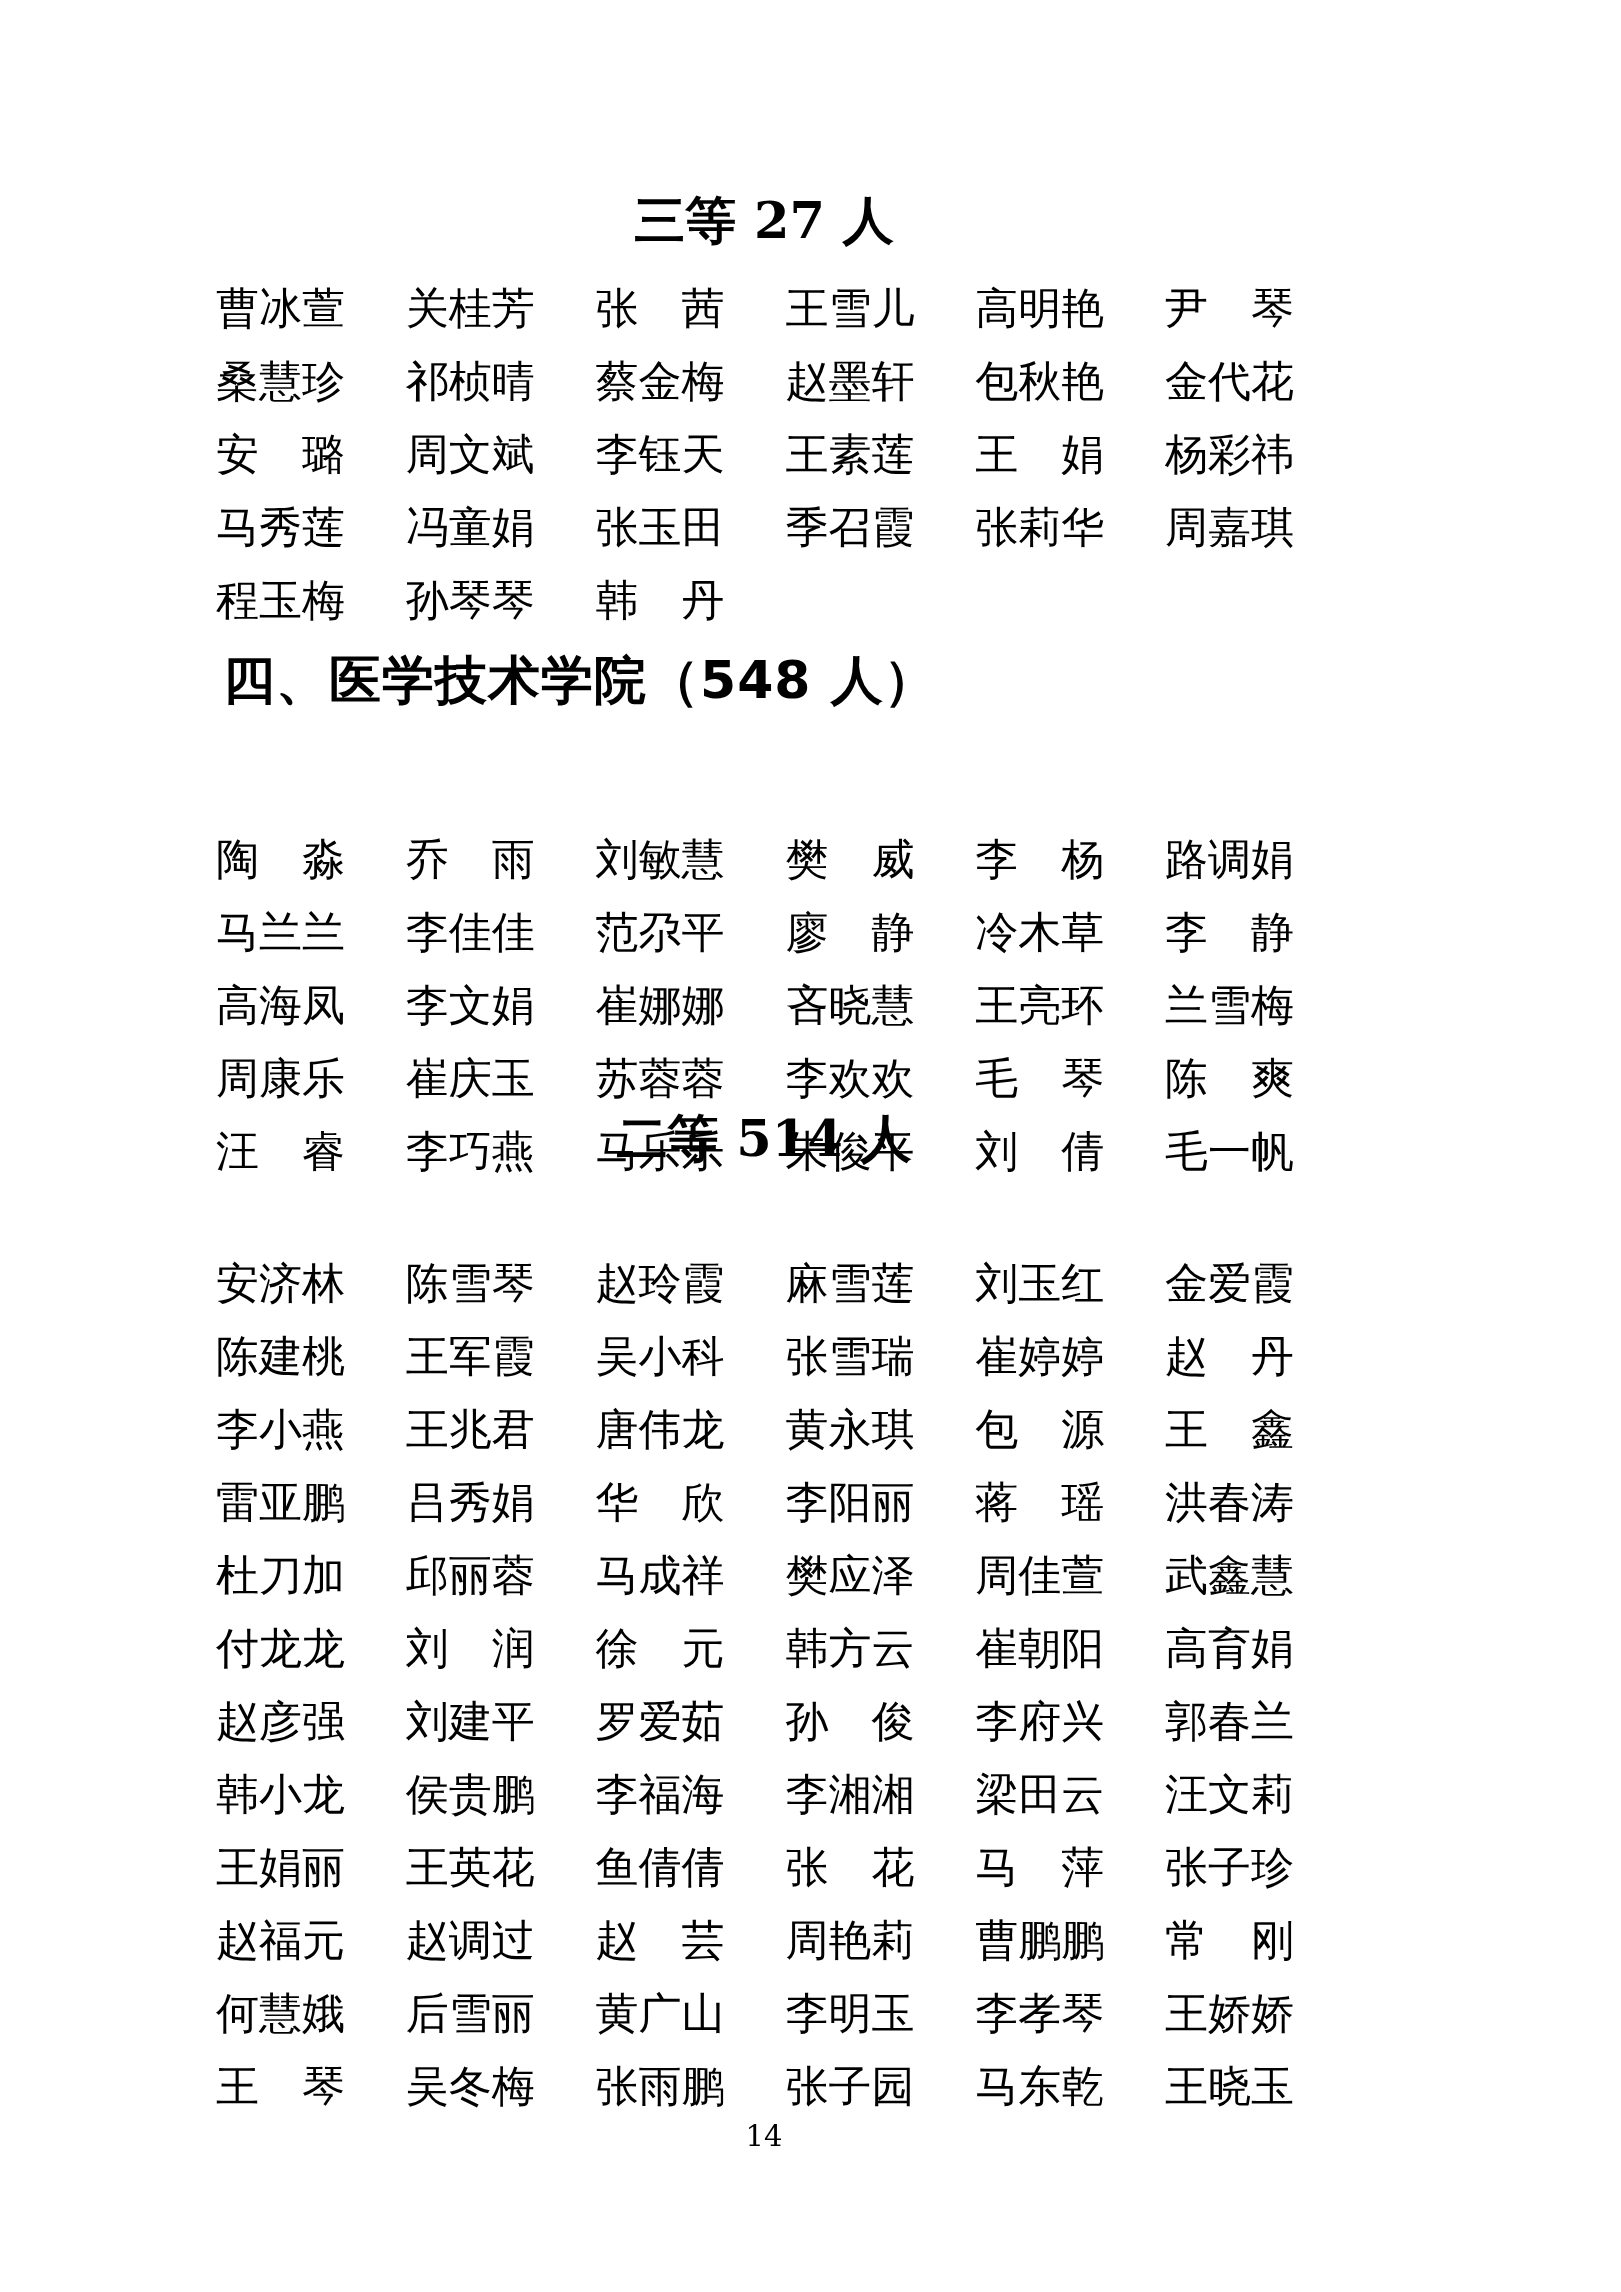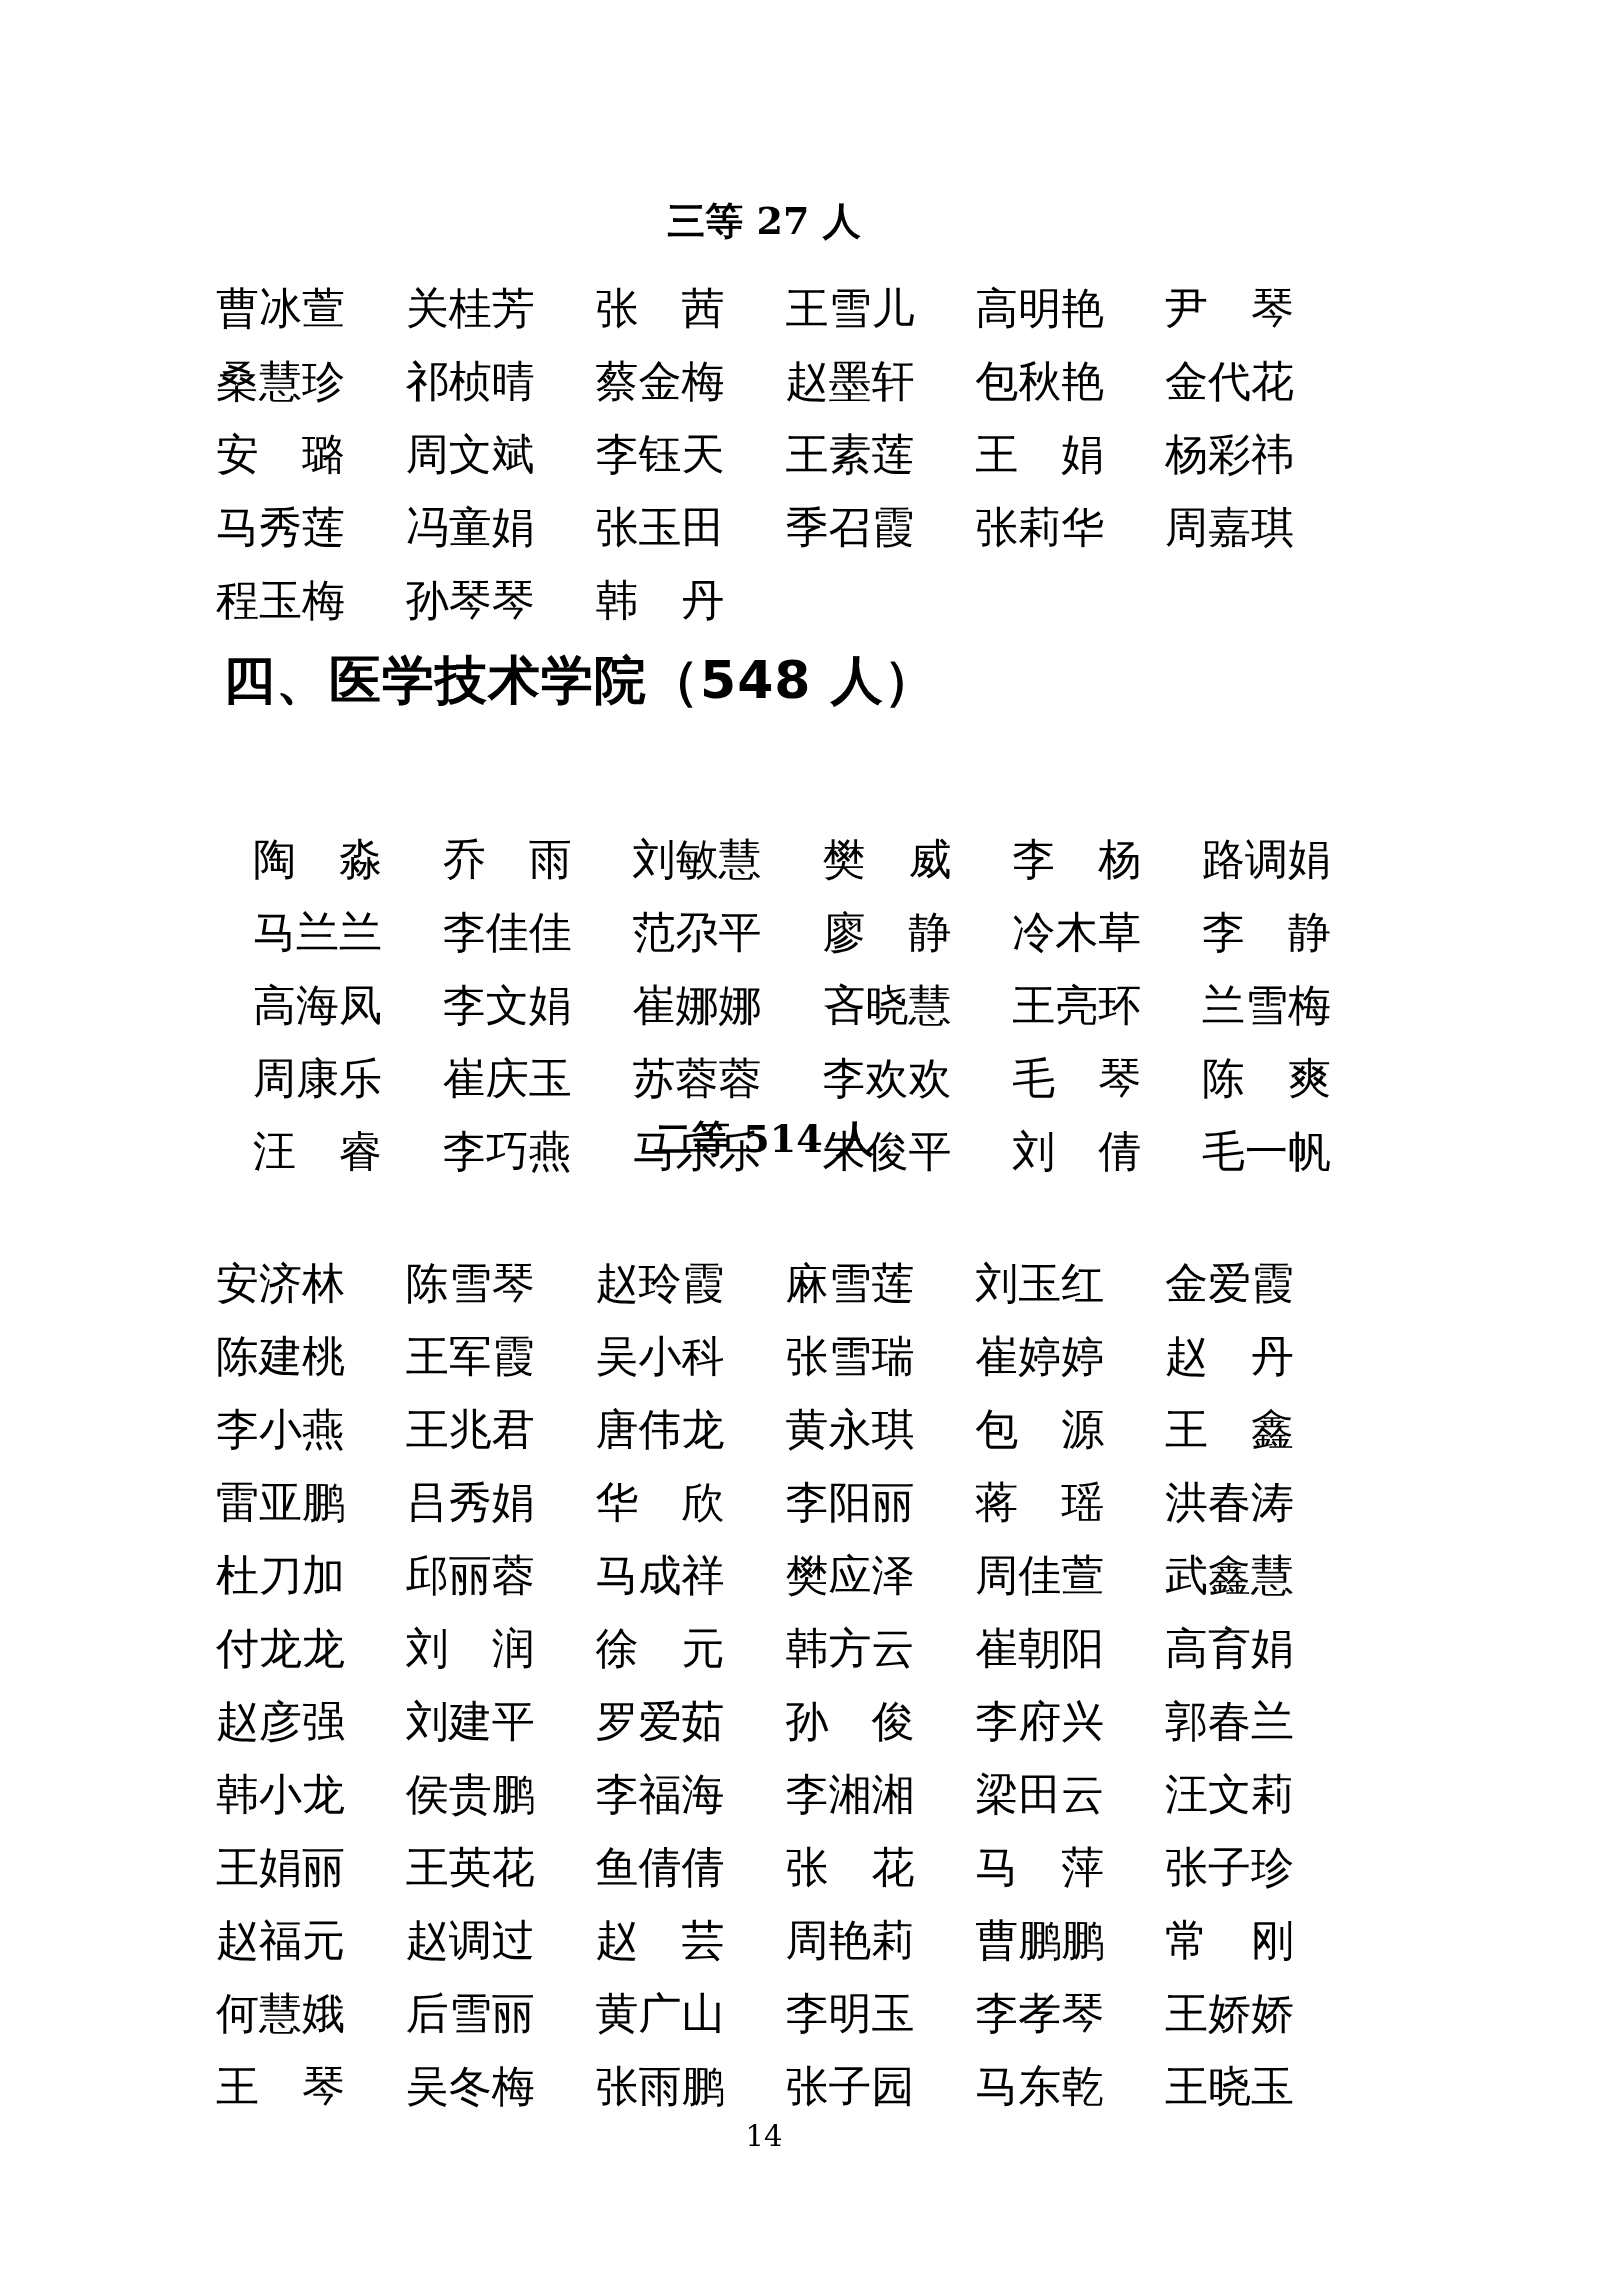--- a/index.html
+++ b/index.html
@@ -16,21 +16,21 @@
     overflow: hidden;
     font-family: "DejaVu Serif", serif;
   }
   .grade-title {
     position: absolute;
     left: 225px;
     width: 1078px;
     text-align: center;
     font-family: "DejaVu Serif", serif;
     font-weight: bold;
-    font-size: 38px;
+    font-size: 51px;
     line-height: 53px;
     white-space: pre;
   }
   #grade3-title { top: 194px; }
   #grade1-title { top: 755px; }
   #grade2-title { top: 1112px; }
   .section-heading {
     position: absolute;
     left: 223px;
     top: 653px;
@@ -45,21 +45,21 @@
     position: absolute;
     left: 216px;
     width: 1078px;
     display: grid;
     grid-template-columns: repeat(6, 129px);
     justify-content: space-between;
     grid-auto-rows: 73px;
     align-items: center;
   }
   #grade3-names { top: 272px; }
-  #grade1-names { top: 823px; margin-left: 37px; }
+  #grade1-names { top: 823px; }
   #grade2-names { top: 1247px; }
   .name {
     font-family: "DejaVu Serif", serif;
     font-size: 43px;
     line-height: 47px;
     white-space: pre;
   }
   .page-number {
     position: absolute;
     left: 225px;

